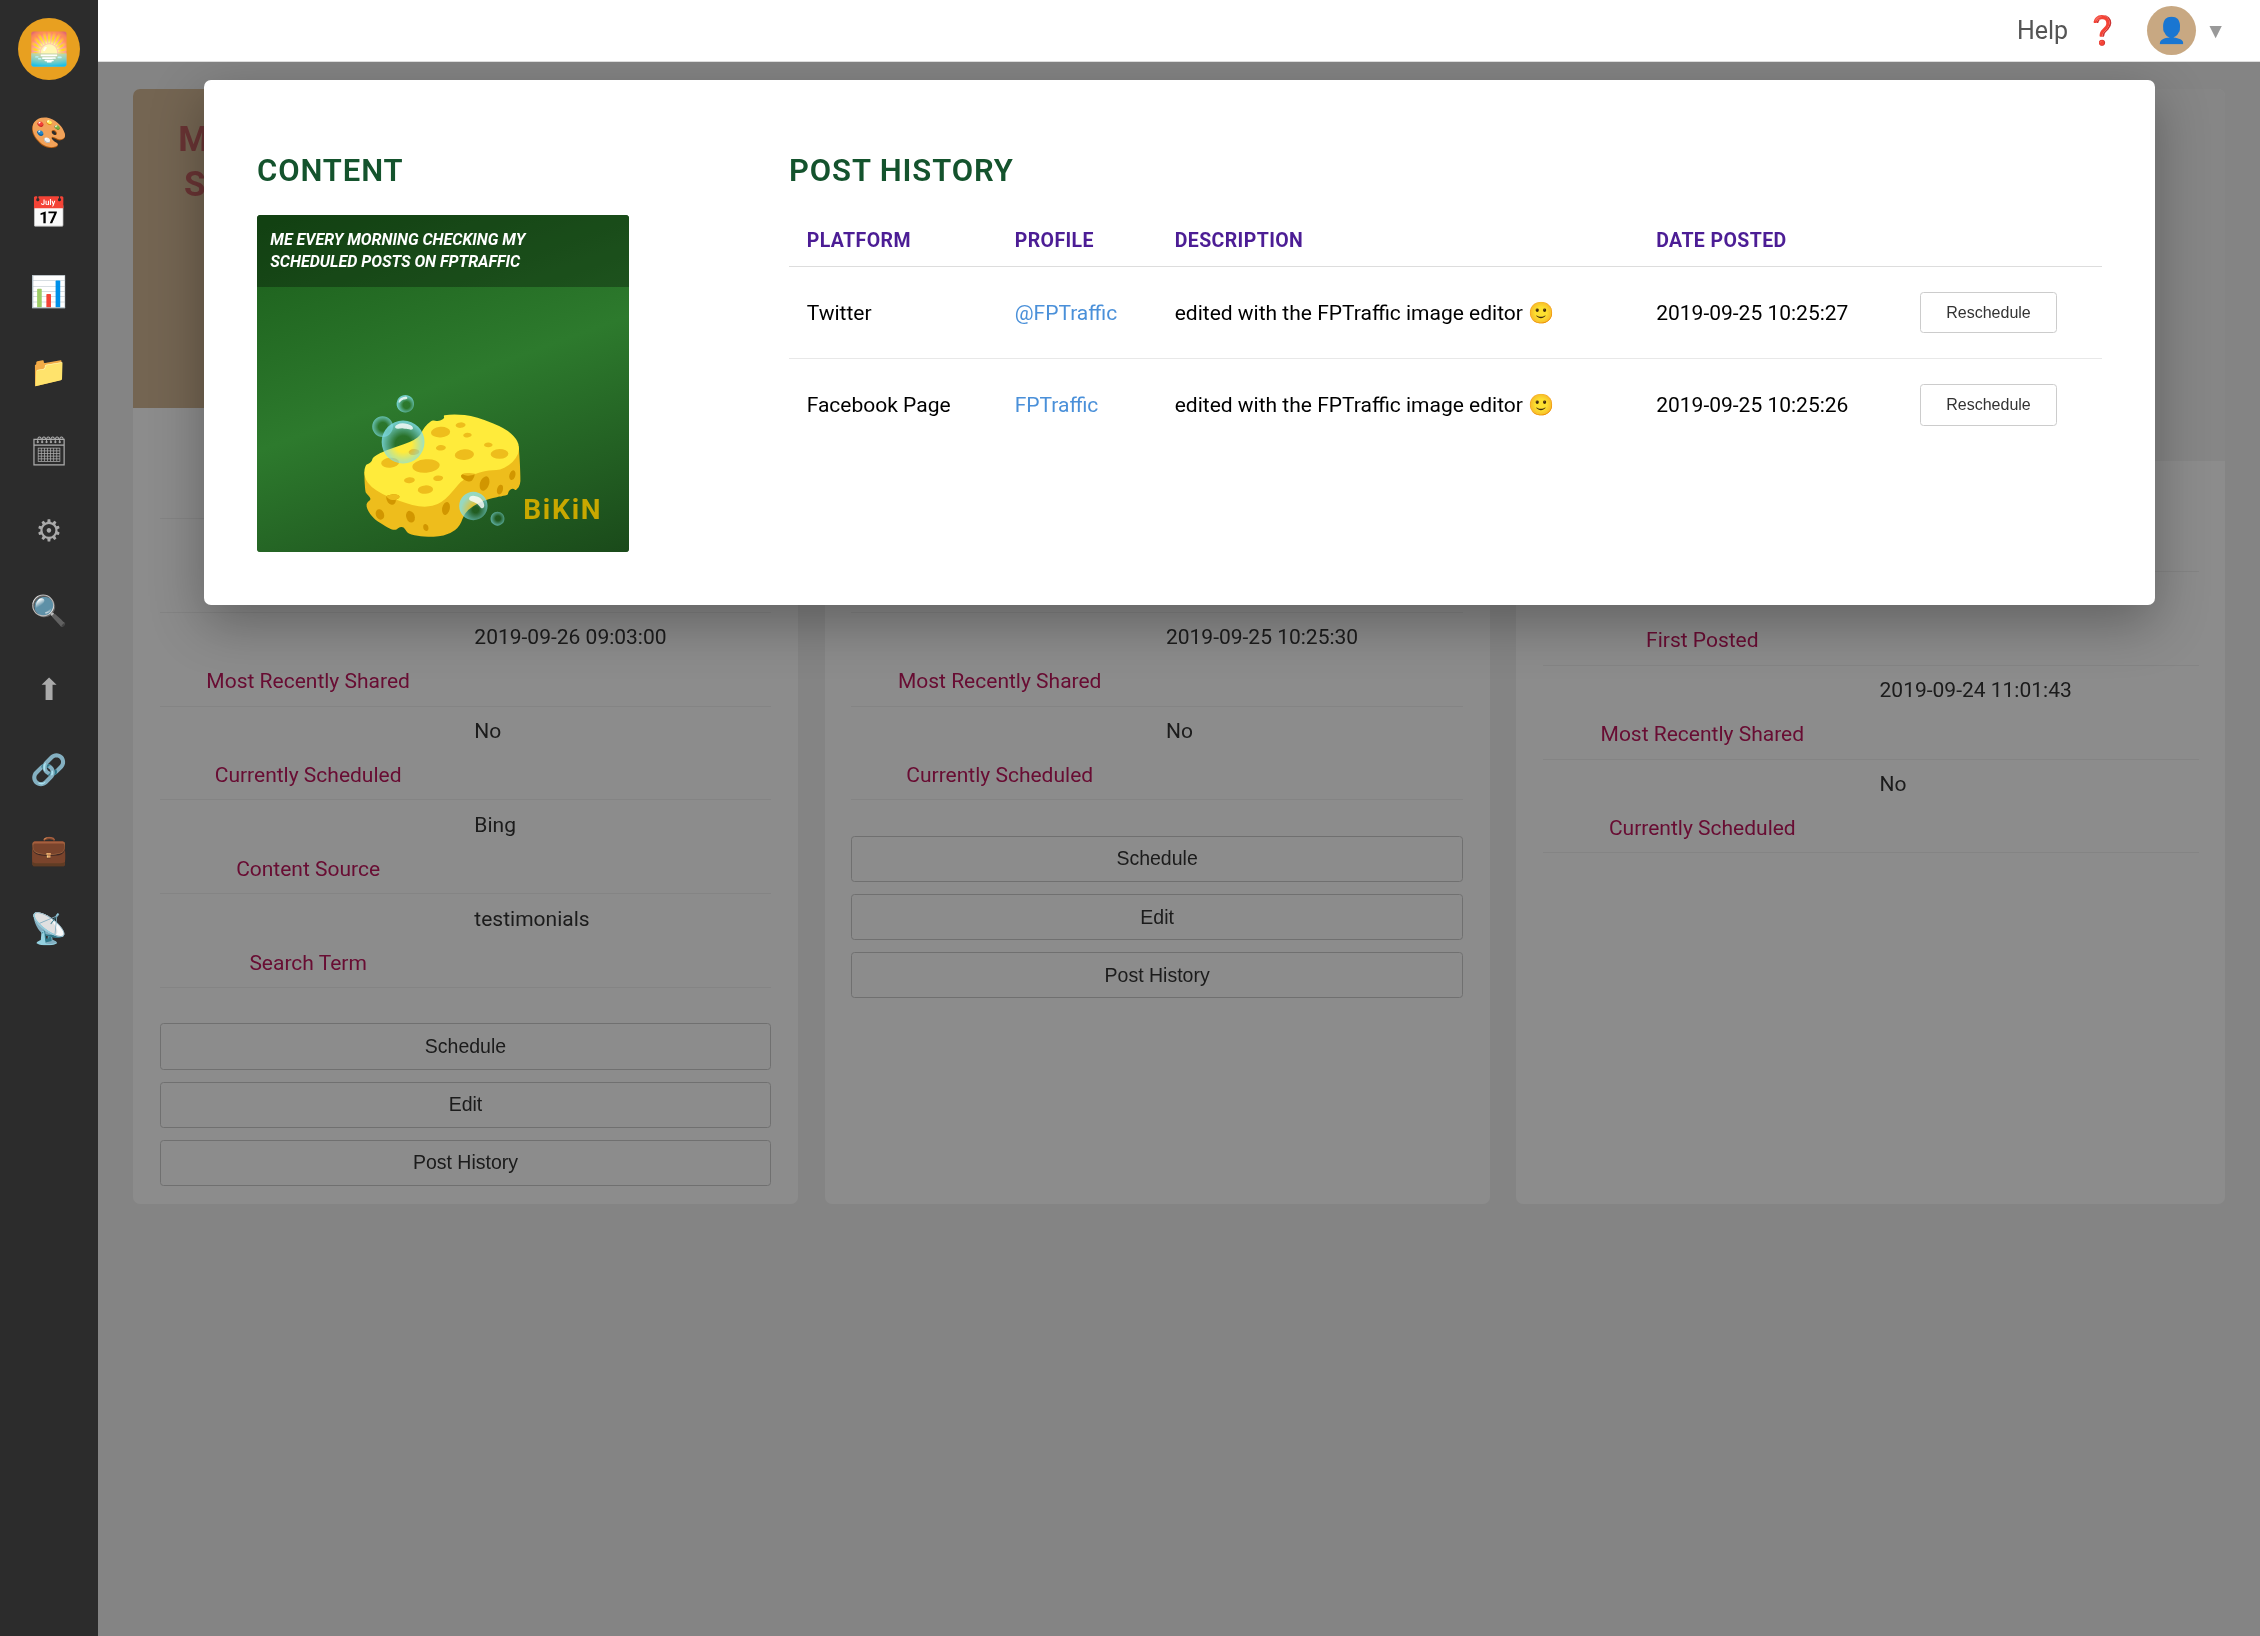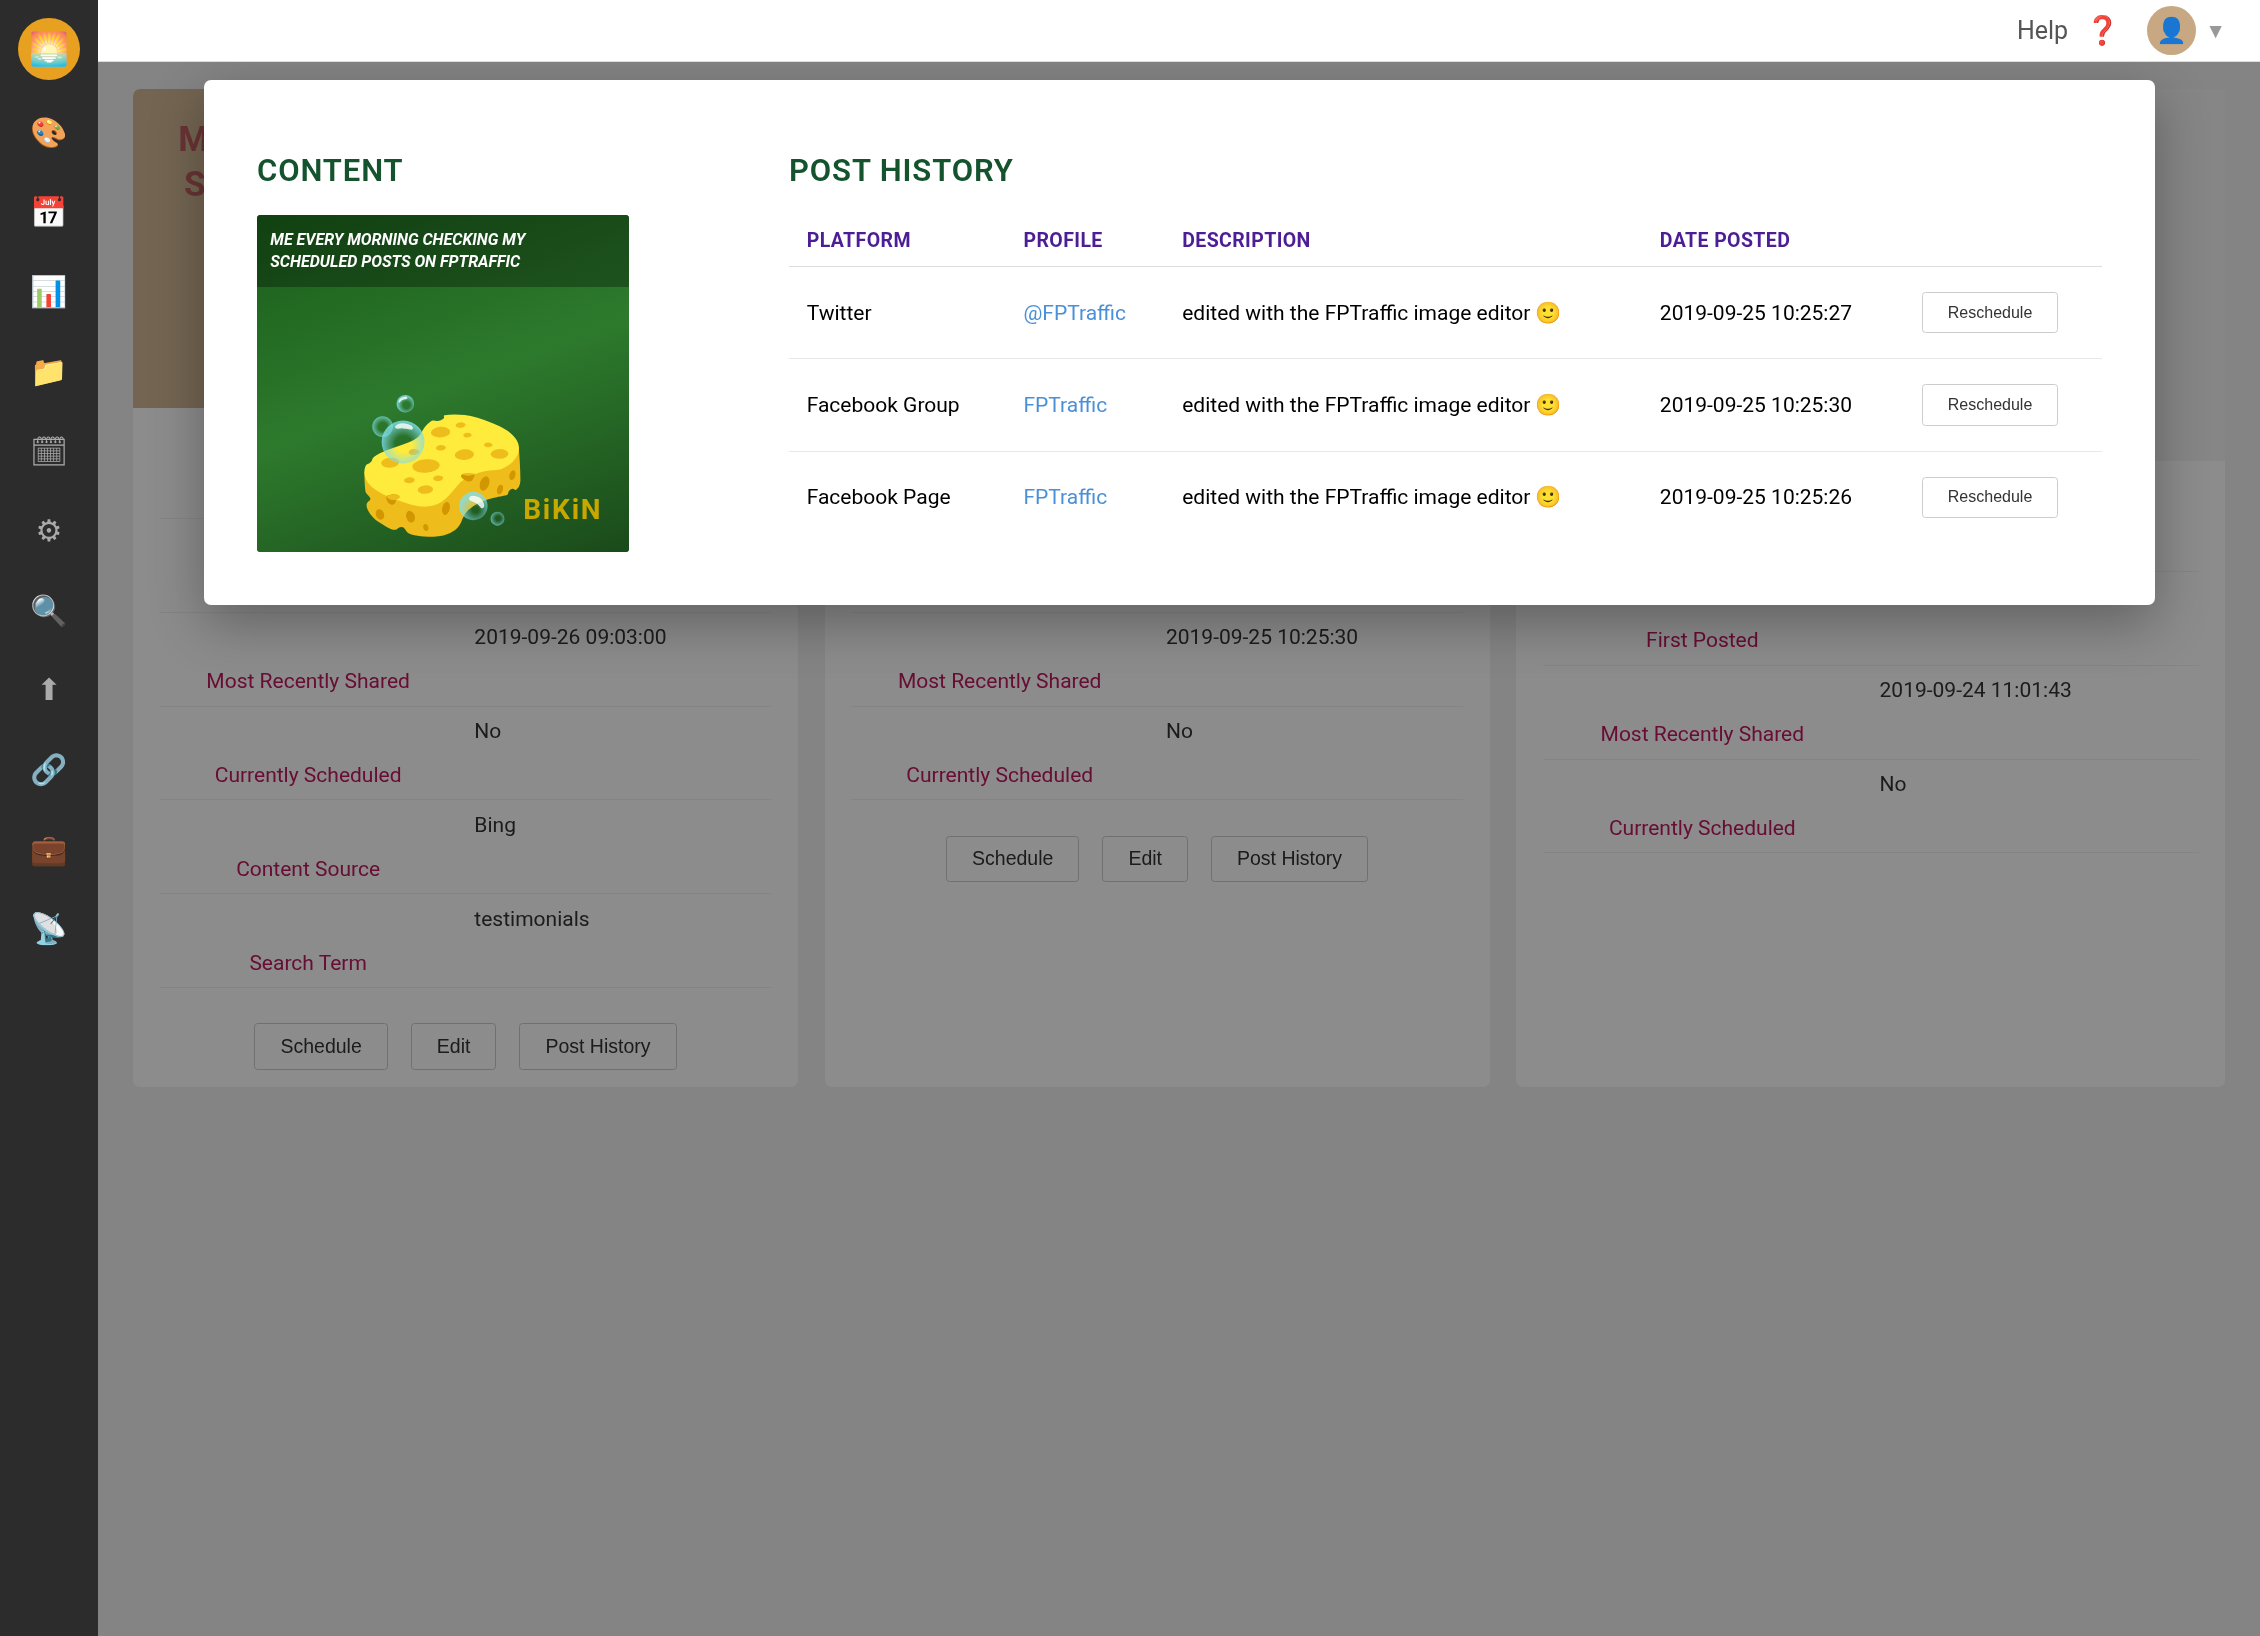--- a/index.html
+++ b/index.html
@@ -112,23 +112,24 @@
       justify-content: space-between;
       padding: 12.4px 0;
       border-bottom: 0.9px solid #f0f0f0;
       font-size: 21px;
     }
     .stat-label { color: #be185d; text-align: center; flex: 1; padding-right: 17.7px; margin-top: 44px; }
     .stat-value { color: #333; flex: 1; }
 
     .card-actions {
       display: flex;
-      gap: 23px;
+      gap: 12px;
       padding: 17.7px 26.6px;
       justify-content: center;
+      flex-direction: column;
     }
     .btn-action {
       padding: 10.6px 25px;
       border: 0.9px solid #ccc;
       background: #fff;
       border-radius: 3.5px;
       font-size: 19.5px;
       cursor: pointer;
       color: #333;
     }
@@ -490,31 +491,20 @@
                 <td>
                   <a class="link-blue" href="#">@FPTraffic</a>
                 </td>
                 <td>edited with the FPTraffic image editor 🙂</td>
                 <td>2019-09-25 10:25:27</td>
                 <td>
                   <button class="btn-reschedule">Reschedule</button>
                 </td>
               </tr>
               <tr class="table-row">
-                <td>Facebook Group</td>
-                <td>
-                  <a class="link-blue" href="#">FPTraffic</a>
-                </td>
-                <td>edited with the FPTraffic image editor 🙂</td>
-                <td>2019-09-25 10:25:30</td>
-                <td>
-                  <button class="btn-reschedule">Reschedule</button>
-                </td>
-              </tr>
-              <tr class="table-row">
                 <td>Facebook Page</td>
                 <td>
                   <a class="link-blue" href="#">FPTraffic</a>
                 </td>
                 <td>edited with the FPTraffic image editor 🙂</td>
                 <td>2019-09-25 10:25:26</td>
                 <td>
                   <button class="btn-reschedule">Reschedule</button>
                 </td>
               </tr>

